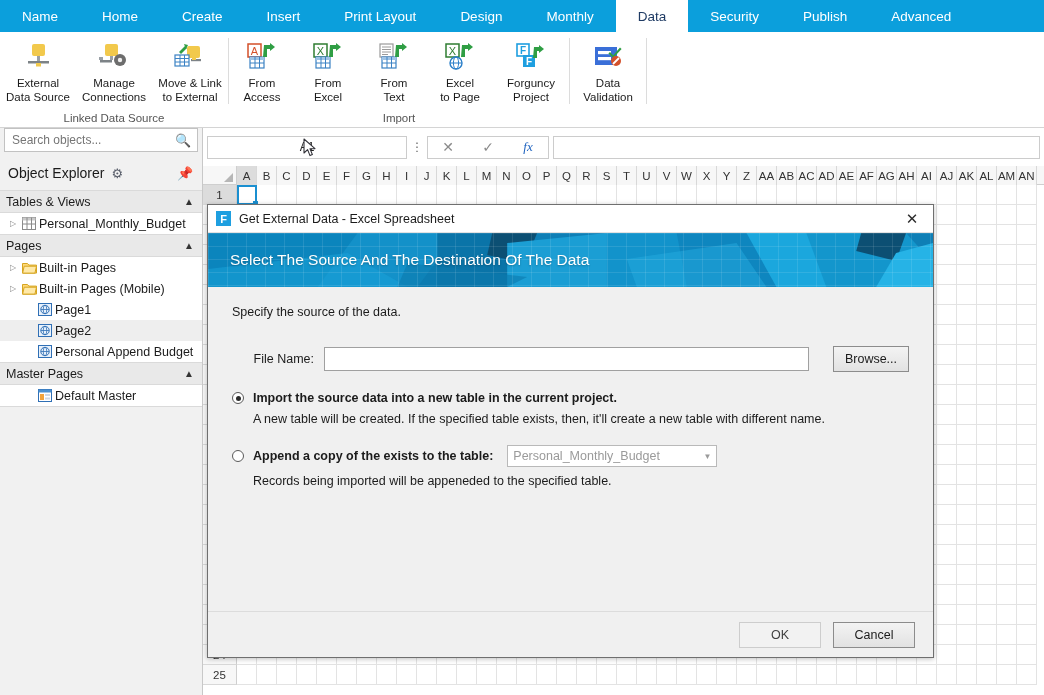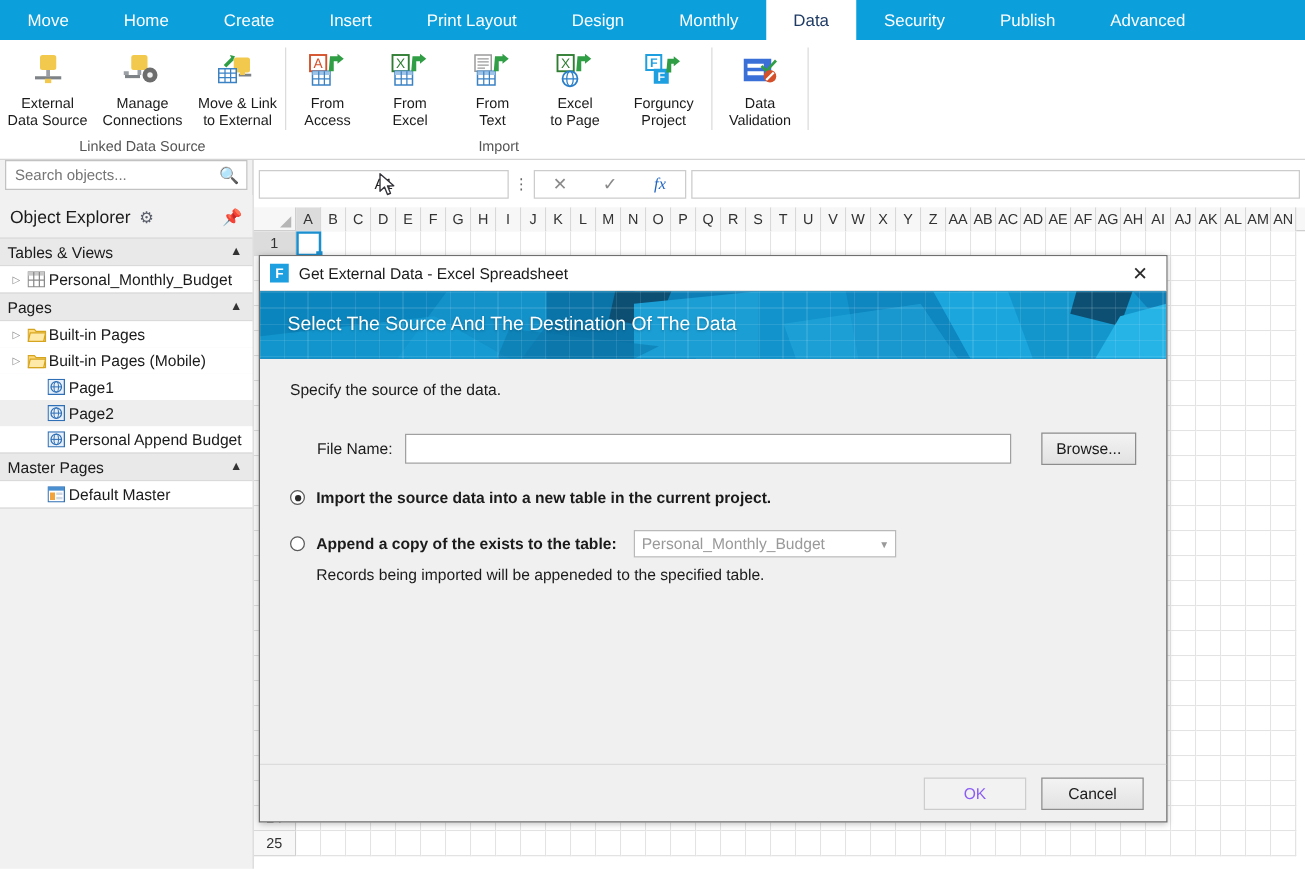--- a/index.html
+++ b/index.html
@@ -362,34 +362,34 @@
   .dlg-btn {
     width: 82px; height: 26px;
     font-size:12.5px;
     font-family:"Liberation Sans", sans-serif;
     border: 1px solid #8c8c8c;
     background: linear-gradient(#f3f3f3,#e2e2e2);
     color:#1b1b1b;
     cursor: default;
   }
   .dlg-btn.disabled {
-    background:#f2f2f2; border:1px solid #cdcdcd; color:#8b5cf6;
+    background:#f2f2f2; border:1px solid #cdcdcd; color:#404040;
   }
 
   
   #mouse-cursor {
     position:absolute; left: 303px; top: 106px;
     z-index: 30; pointer-events:none;
   }
 </style>
 </head>
 <body>
 
 <div id="ribbon-tabs">
-    <div class="ribbon-tab">Move</div>
+    <div class="ribbon-tab">Name</div>
     <div class="ribbon-tab">Home</div>
     <div class="ribbon-tab">Create</div>
     <div class="ribbon-tab">Insert</div>
     <div class="ribbon-tab">Print Layout</div>
     <div class="ribbon-tab">Design</div>
     <div class="ribbon-tab">Monthly</div>
     <div class="ribbon-tab active">Data</div>
     <div class="ribbon-tab">Security</div>
     <div class="ribbon-tab">Publish</div>
     <div class="ribbon-tab">Advanced</div>
@@ -1853,20 +1853,21 @@
           <div id="lbl-filename">File Name:</div>
           <input id="inp-filename" type="text" value="" style="">
           <button id="btn-browse">Browse...</button>
         </div>
 
 
         <div class="radio-row">
           <span class="radio on"></span>
           <span class="radio-label">Import the source data into a new table in the current project.</span>
         </div>
+        <div class="sub-note">A new table will be created. If the specified table exists, then, it'll create a new table with different name.</div>
 
         <div class="radio-row">
           <span class="radio"></span>
           <span class="radio-label">Append a copy of the exists to the table:</span>
           <span id="combo-table">
             <span>Personal_Monthly_Budget</span>
             <span id="combo-arrow">▼</span>
           </span>
         </div>
         <div class="sub-note">Records being imported will be appeneded to the specified table.</div>

